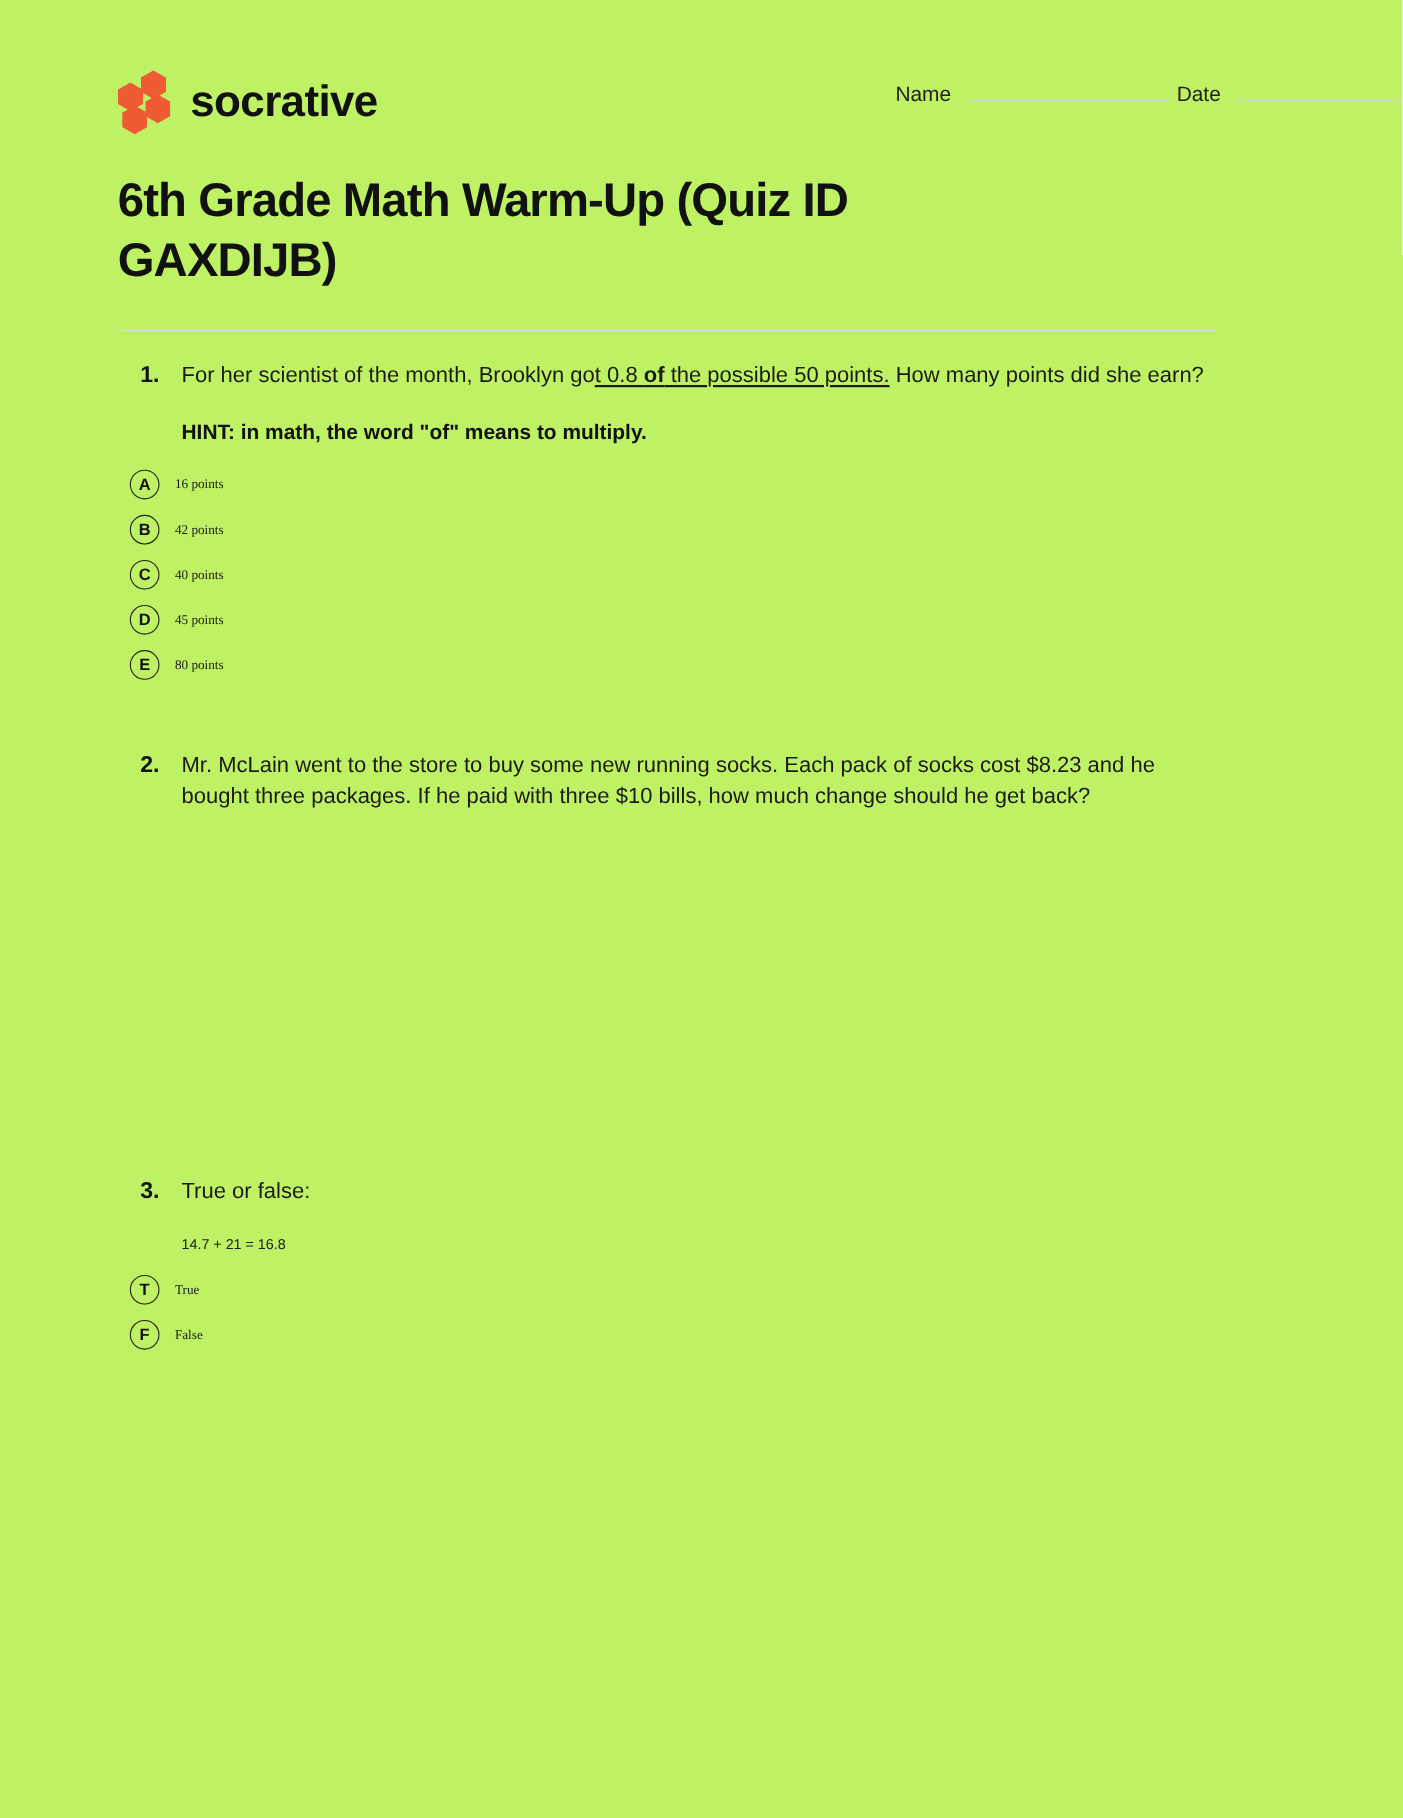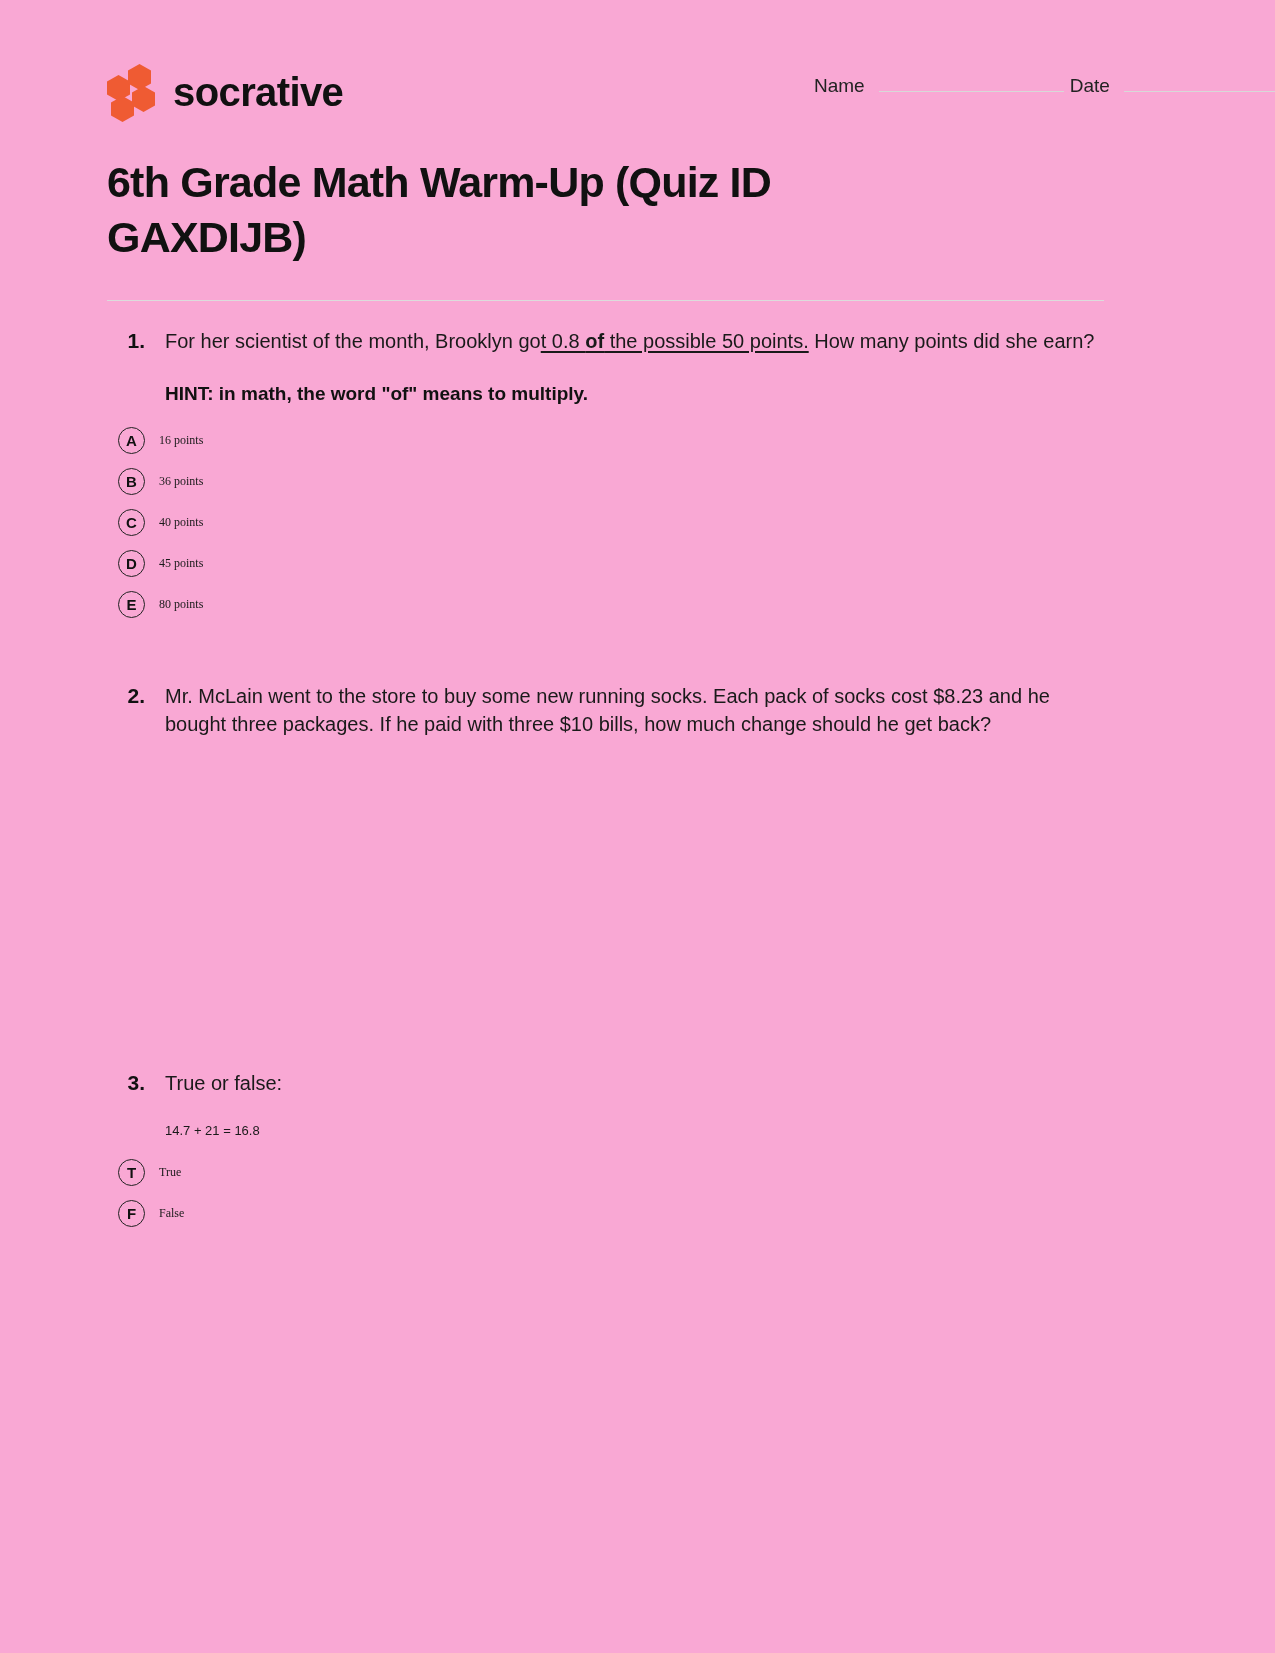--- a/index.html
+++ b/index.html
@@ -11,21 +11,21 @@
   body {
     font-family: "Liberation Sans", sans-serif;
     color: #1a1a1a;
     -webkit-font-smoothing: antialiased;
   }
   .page {
     position: relative;
     width: 1275px;
     height: 1653px;
     margin: 0 auto;
-    background: #f9a8d4;
+    background: #bef264;
     box-sizing: border-box;
     overflow: hidden;
   }
 
   
   .header {
     position: absolute;
     left: 107px;
     top: 56px;
     width: 997px;
@@ -256,21 +256,21 @@
         <div class="q-text"><span>For her scientist of the month, Brooklyn go</span><span class="ul"><span>t 0.8 </span><b>of</b><span> the possible 50 points.</span></span><span> How many points did she earn?</span></div>
       </div>
       <div class="q-hint">HINT: in math, the word "of" means to multiply.</div>
       <div class="choices">
         <div class="choice">
           <span class="bubble">A</span>
           <span class="choice-label">16 points</span>
         </div>
         <div class="choice">
           <span class="bubble">B</span>
-          <span class="choice-label">36 points</span>
+          <span class="choice-label">42 points</span>
         </div>
         <div class="choice">
           <span class="bubble">C</span>
           <span class="choice-label">40 points</span>
         </div>
         <div class="choice">
           <span class="bubble">D</span>
           <span class="choice-label">45 points</span>
         </div>
         <div class="choice">

